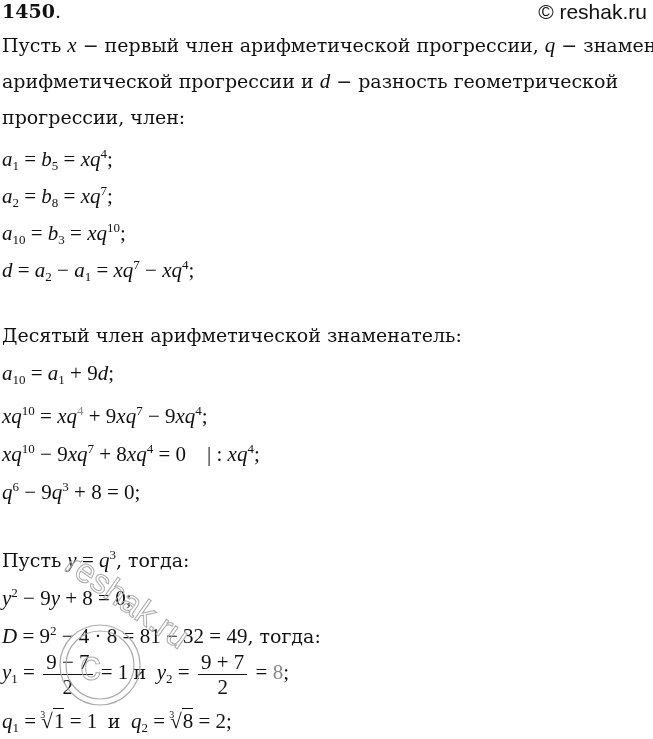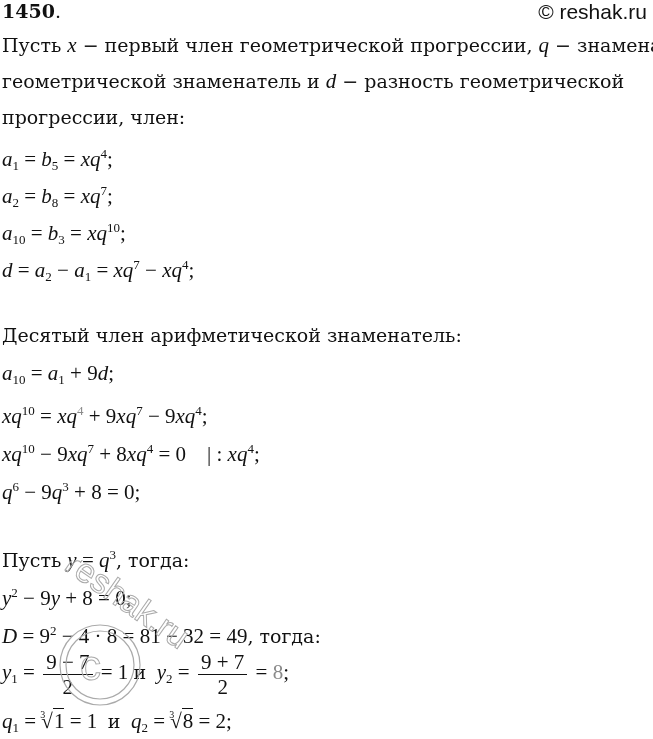--- a/index.html
+++ b/index.html
@@ -37,24 +37,24 @@
     pointer-events: none;
   }
 </style>
 </head>
 <body>
 
 <div class="title"><span>1450</span><span style="font-weight:normal">.</span></div>
 <div class="credit">© reshak.ru</div>
 
 <div class="line" style="top:33px">
-  <span>Пусть </span><span class="m">x</span><span> − первый член геометрической прогрессии, </span><span class="m">q</span><span> − знаменатель</span>
+  <span>Пусть </span><span class="m">x</span><span> − первый член арифметической прогрессии, </span><span class="m">q</span><span> − знаменатель</span>
 </div>
 <div class="line" style="top:69px">
-  <span>геометрической знаменатель и </span><span class="m">d</span><span> − разность геометрической</span>
+  <span>арифметической прогрессии и </span><span class="m">d</span><span> − разность геометрической</span>
 </div>
 <div class="line" style="top:105px">прогрессии, член:</div>
 
 <div class="line" style="top:142px">
   <span class="m">a</span><sub>1</sub><span class="n"> = </span><span class="m">b</span><sub>5</sub><span class="n"> = </span><span class="m">xq</span><sup>4</sup><span class="n">;</span>
 </div>
 <div class="line" style="top:179px">
   <span class="m">a</span><sub>2</sub><span class="n"> = </span><span class="m">b</span><sub>8</sub><span class="n"> = </span><span class="m">xq</span><sup>7</sup><span class="n">;</span>
 </div>
 <div class="line" style="top:216px">

